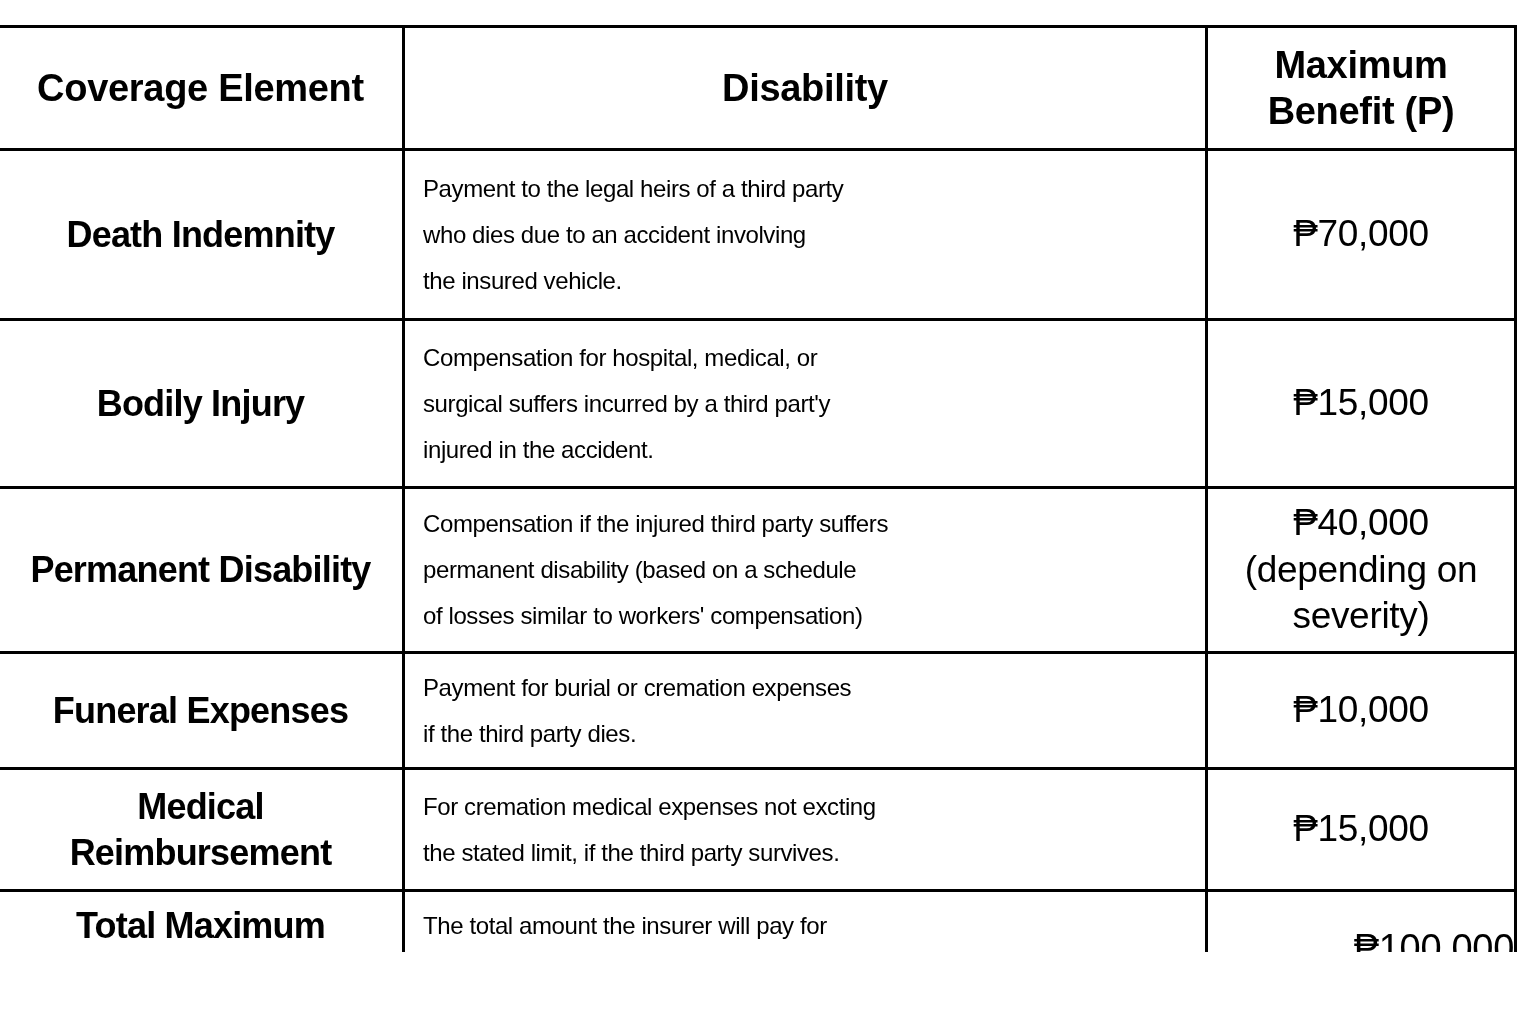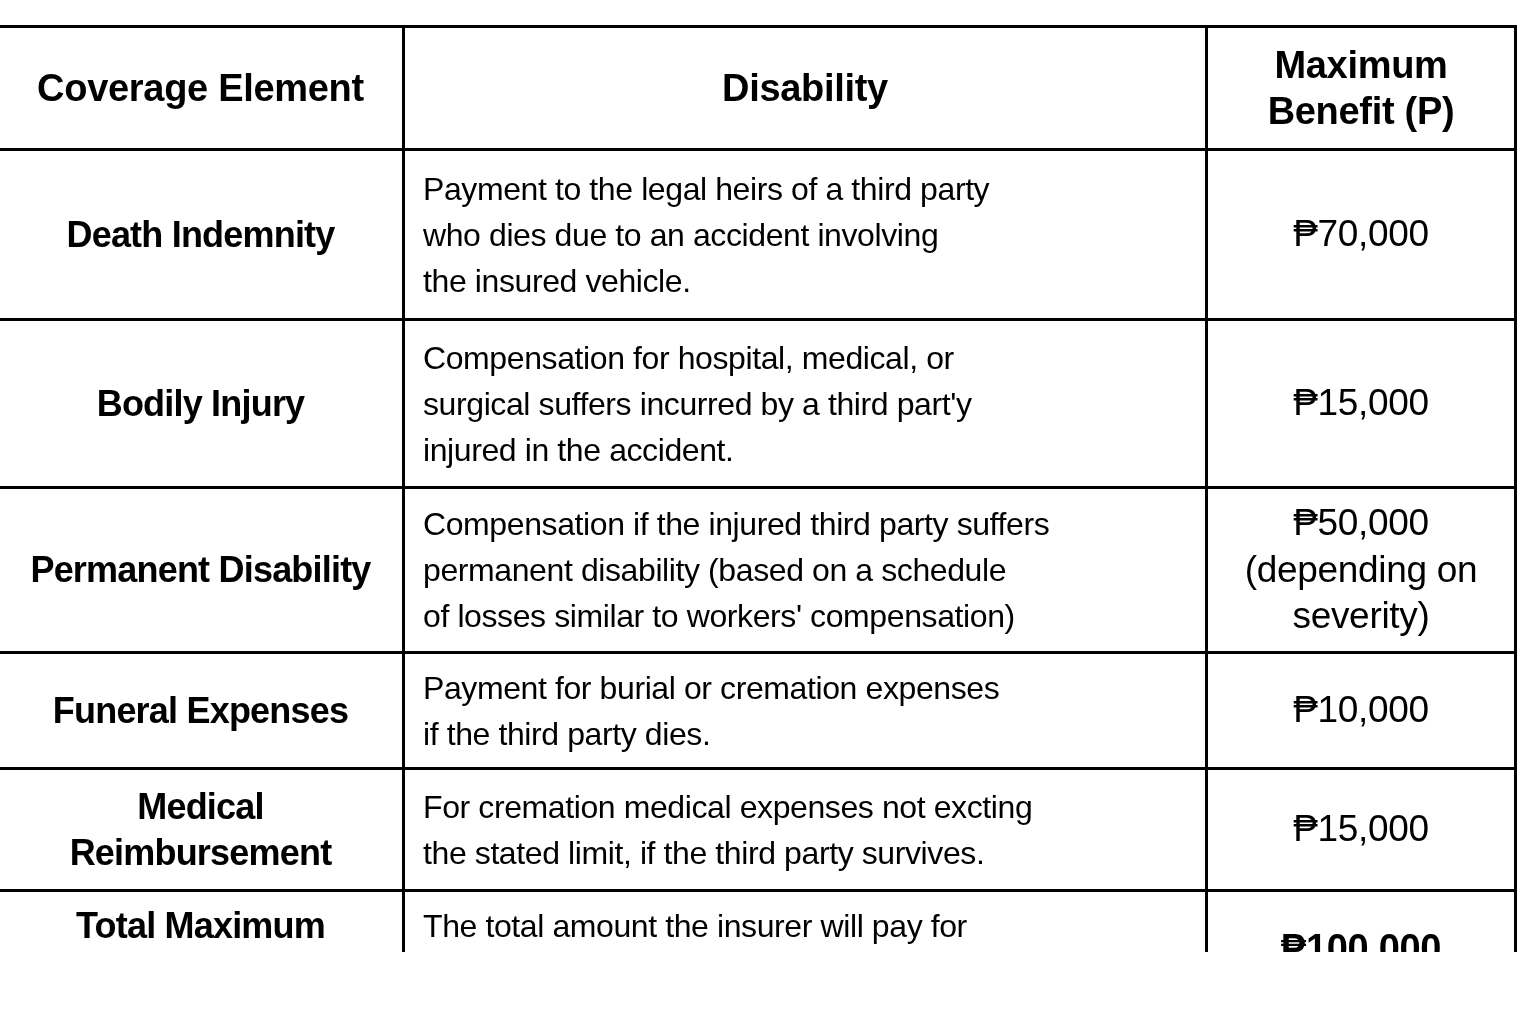--- a/index.html
+++ b/index.html
@@ -43,43 +43,44 @@
     letter-spacing: -0.3px;
   }
   td.el {
     font-size: 36px;
     font-weight: bold;
     text-align: center;
     letter-spacing: -0.8px;
     line-height: 1.26;
   }
   td.desc {
-    font-size: 32px;
+    font-size: 24px;
     text-align: left;
     padding-left: 18px;
     padding-right: 4px;
     letter-spacing: -0.4px;
     line-height: 46px;
   }
   td.ben {
     font-size: 37px;
     text-align: center;
     letter-spacing: -0.3px;
     line-height: 1.26;
   }
   tr.hrow { height: 123px; }
   tr.r0 { height: 170px; }
   tr.r1 { height: 168px; }
   tr.r2 { height: 165px; }
   tr.r3 { height: 116px; }
   tr.r4 { height: 122px; }
   tr.r5 { height: 116px; }
   tr.r5 td.ben {
-    font-weight: bold;
+    font-weight: normal;
     font-size: 38px;
+    text-align: right;
   }
 </style>
 </head>
 <body>
 
 <div class="page">
   <table class="coverage">
     <colgroup>
       <col class="c1">
       <col class="c2">
@@ -106,21 +107,21 @@
         <td class="desc">Compensation for hospital, medical, or
 surgical suffers incurred by a third part'y
 injured in the accident.</td>
         <td class="ben">₱15,000</td>
       </tr>
       <tr class="r2">
         <td class="el">Permanent Disability</td>
         <td class="desc">Compensation if the injured third party suffers
 permanent disability (based on a schedule
 of losses similar to workers' compensation)</td>
-        <td class="ben">₱50,000
+        <td class="ben">₱40,000
 (depending on
 severity)</td>
       </tr>
       <tr class="r3">
         <td class="el">Funeral Expenses</td>
         <td class="desc">Payment for burial or cremation expenses
 if the third party dies.</td>
         <td class="ben">₱10,000</td>
       </tr>
       <tr class="r4">

